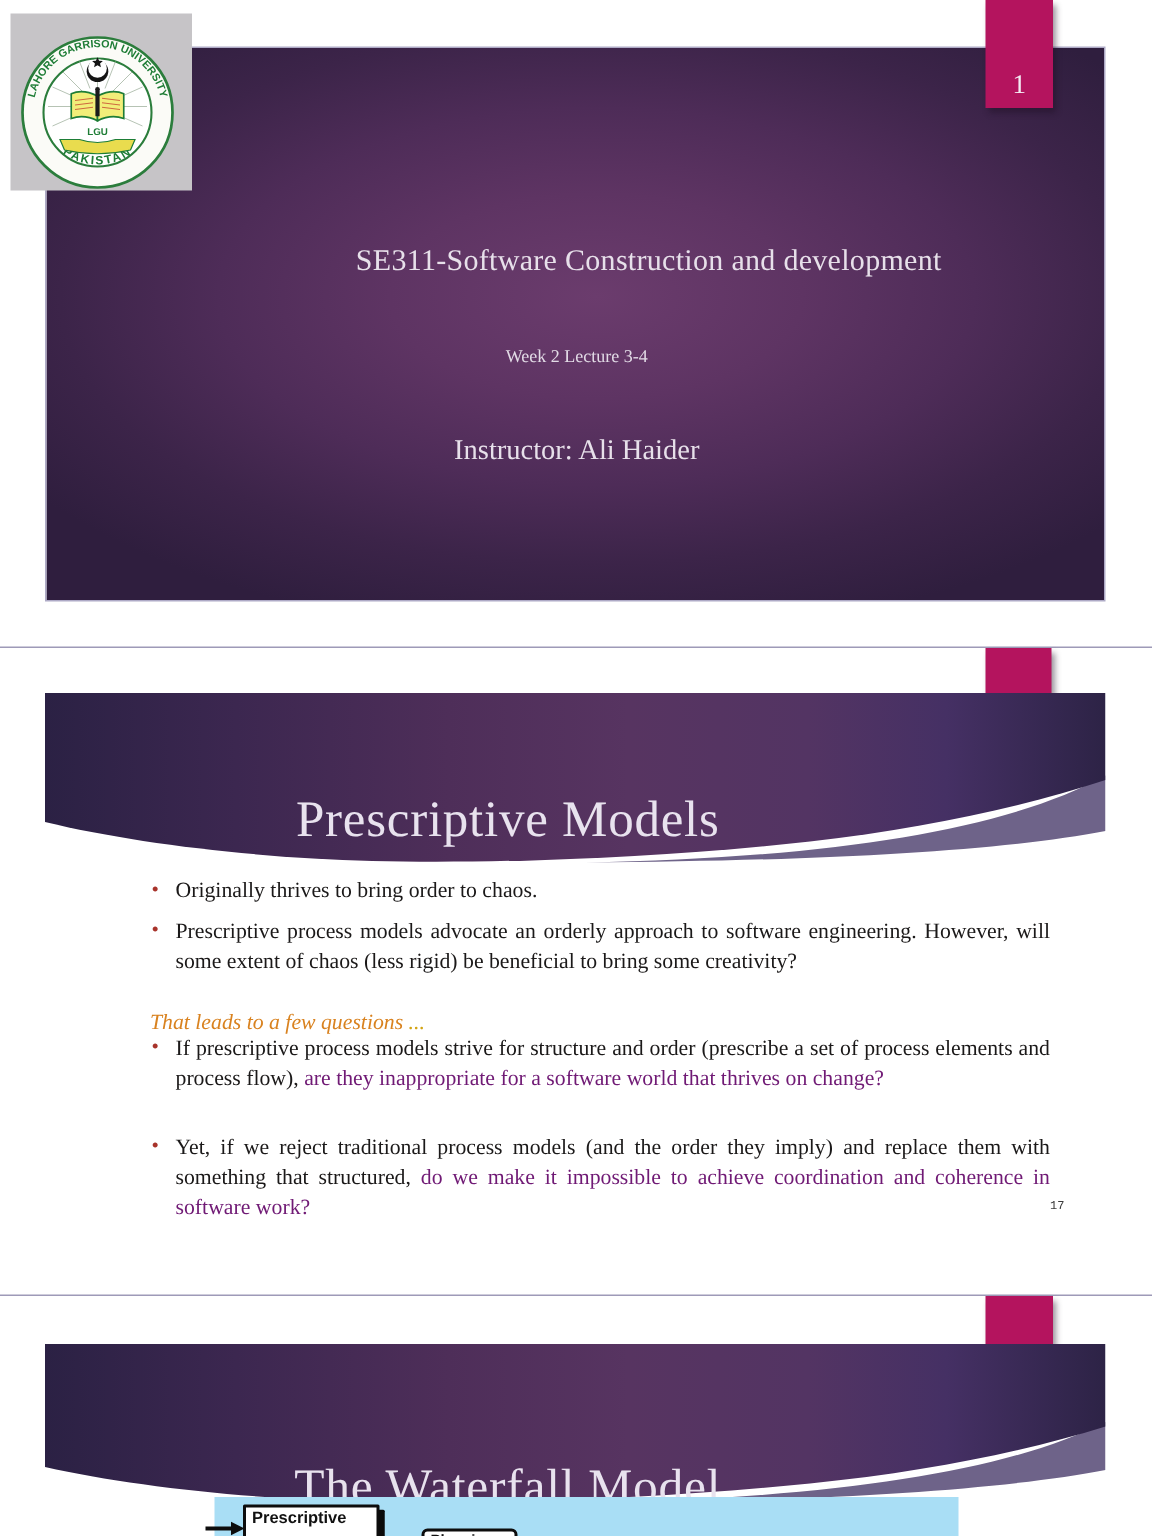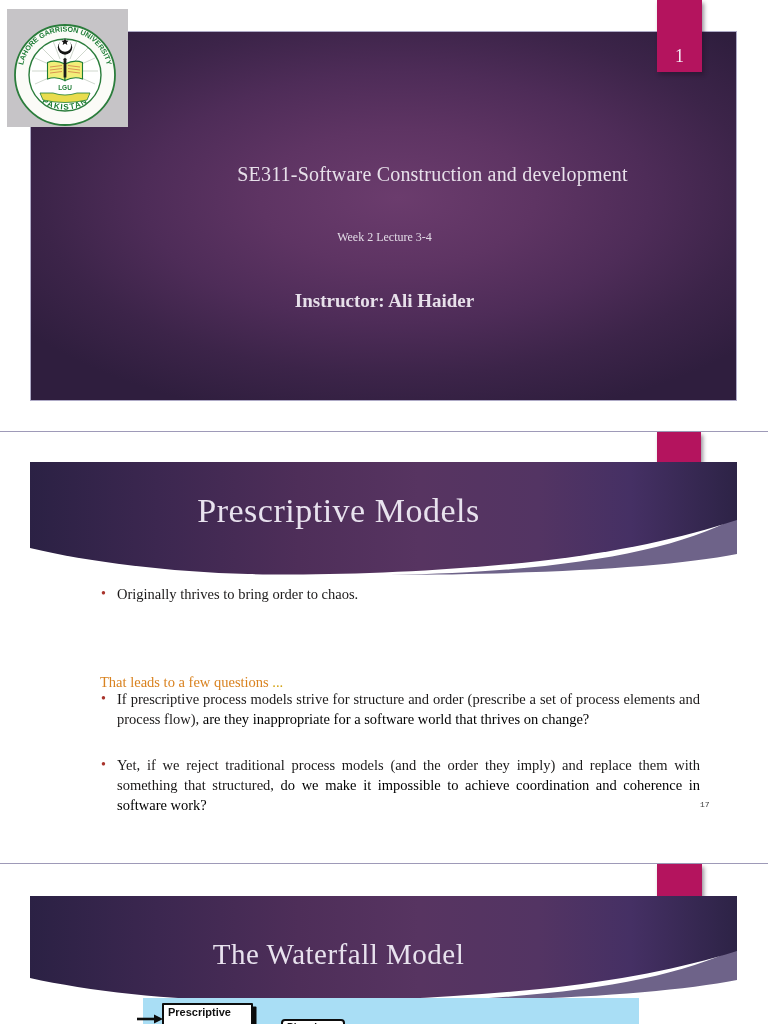--- a/index.html
+++ b/index.html
@@ -12,49 +12,49 @@
   
   .slide1{position:absolute;left:30px;top:31px;width:707px;height:370px;
           background:radial-gradient(ellipse 65% 62% at 52% 45%,
             #6b3c6d 0%, #5e3463 30%, #4e2c58 55%, #3c2449 78%, #2f1e3e 100%);
           border:1px solid #aeaac6;box-sizing:border-box;}
   .s1-title{position:absolute;left:0;top:131px;width:707px;text-align:center;
             font-size:20px;color:#e7e0ea;letter-spacing:.2px;margin-left:48px;}
   .s1-sub{position:absolute;left:0;top:198px;width:707px;text-align:center;
           font-size:12px;color:#e2dbe6;}
   .s1-inst{position:absolute;left:0;top:258px;width:707px;text-align:center;
-           font-size:19px;color:#e7e0ea;font-weight:bold;}
+           font-size:19px;color:#e7e0ea;}
 
   
   .logo-box{position:absolute;left:7px;top:9px;width:121px;height:118px;background:#c6c4c7;}
 
   
   .pink-tab{position:absolute;background:#b4145e;box-shadow:2px 3px 4px rgba(30,15,35,.45);
             display:flex;align-items:flex-end;justify-content:center;}
   .tab-1{left:657px;top:0;width:45px;height:72px;}
   .tab-2{left:657px;top:432px;width:44px;height:73px;}
   .tab-3{left:657px;top:864px;width:45px;height:74px;}
   .tab-num{color:#f3ebf3;font-size:18px;padding-bottom:5px;}
 
   
   .banner-svg{position:absolute;left:30px;width:707px;}
   .banner2{top:462px;height:116px;}
   .banner3{top:896px;height:108px;}
   .banner-heading{position:absolute;left:30px;width:707px;text-align:center;
-                  color:#e8e2ee;letter-spacing:.5px;}
+                  color:#e8e2ee;letter-spacing:.5px;margin-top:36px;}
   .h2{top:492px;font-size:34px;padding-right:90px;box-sizing:border-box;}
-  .h3{top:938px;font-size:29px;padding-right:90px;box-sizing:border-box;}
+  .h3{top:938px;font-size:33px;padding-right:90px;box-sizing:border-box;}
 
   
   .bullet{position:absolute;left:100px;width:600px;font-size:14.5px;line-height:20px;
           color:#1b1919;text-align:justify;padding-left:17px;box-sizing:border-box;}
   .bullet::before{content:"\2022";position:absolute;left:1px;top:0;
                   color:#a8332b;font-size:14px;}
-  .orange{color:#000000;}
-  .lead-in{position:absolute;left:100px;width:600px;font-size:14.5px;
+  .orange{color:#701a75;}
+  .lead-in{position:absolute;left:100px;width:600px;font-size:14.5px;font-style:italic;
            color:#d9821f;}
   .gold{color:#d3a312;}
   .pg-num{position:absolute;left:700px;top:800px;font-size:8px;color:#3a3a3a;
           font-family:Liberation Mono, monospace;text-align:right;}
 
   
   .diagram-blue{position:absolute;left:143px;top:998px;width:496px;height:26px;background:#a9def5;}
   .flow-box{position:absolute;background:#ffffff;border:2px solid #0d0d0d;box-sizing:border-box;
             font-family:"Liberation Sans",sans-serif;font-weight:bold;color:#111;
             padding:1px 4px;}
@@ -149,20 +149,23 @@
       </linearGradient>
     </defs>
     <path d="M360,113 C520,110 640,92 707,55 L707,92 C640,105 520,112 360,113 Z" fill="#6e6389"></path>
     <path d="M0,0 H707 V58 C652,76 588,90 510,99 C410,110 300,114 218,112 C140,110 58,100 0,86 Z" fill="url(#bg2)"></path>
   </svg>
   <div class="banner-heading h2">Prescriptive Models</div>
 
   <div class="bullet" style="top:584px">
     <span>Originally thrives to bring order to chaos.</span>
   </div>
+  <div class="bullet" style="top:611px">
+    <span>Prescriptive process models advocate an orderly approach to software  engineering. However, will some extent of chaos (less rigid) be beneficial  to bring some creativity?</span>
+  </div>
   <div class="lead-in" style="top:674px">
     <span>That leads to a few questions</span><span class="gold"> ...</span>
   </div>
   <div class="bullet" style="top:689px">
     <span>If prescriptive process models strive for structure and order (prescribe a set  of process elements and process flow), </span><span class="orange">are they inappropriate for a  software world that thrives on change?</span>
   </div>
   <div class="bullet" style="top:755px">
     <span>Yet, if we reject traditional process models (and the order they imply) and  replace them with something that structured, </span><span class="orange">do we make it impossible to   achieve coordination and coherence in software work?</span>
   </div>
   <div class="pg-num">17</div>

